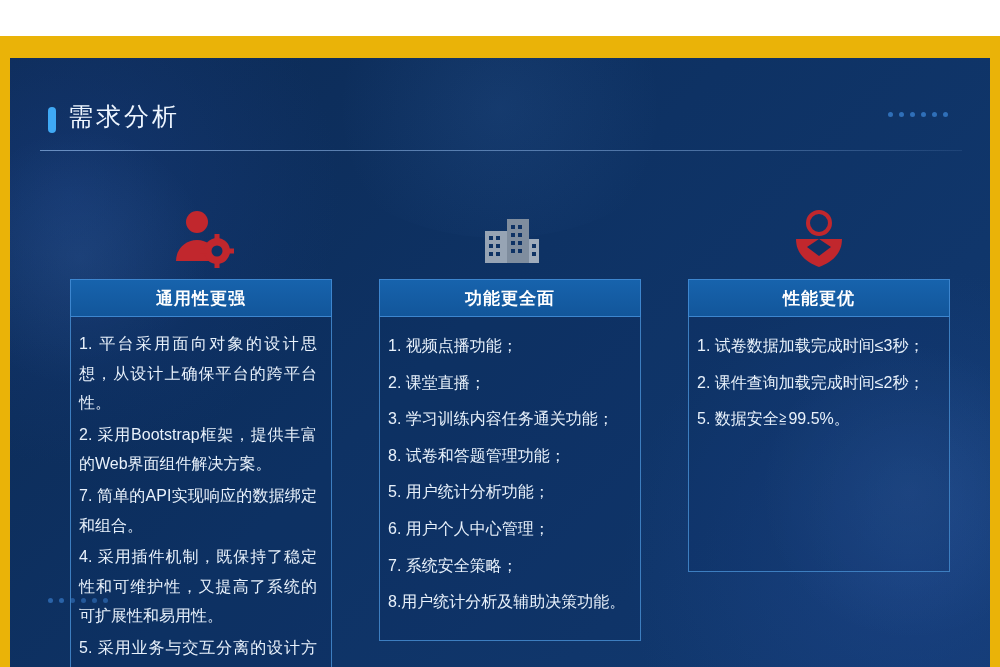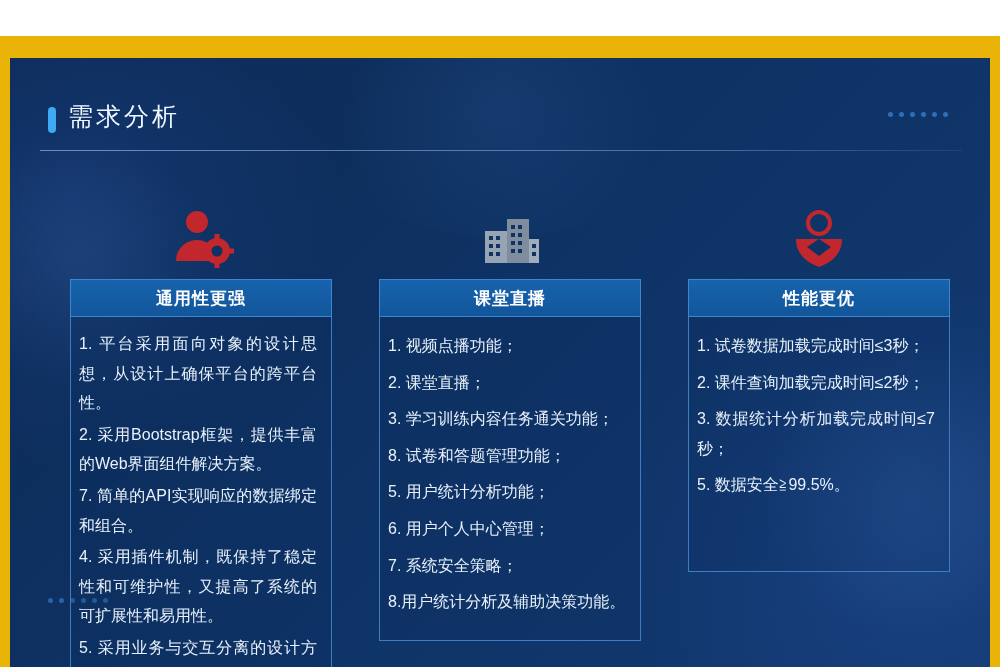--- a/index.html
+++ b/index.html
@@ -243,21 +243,21 @@
                 <rect x="43" y="24" width="4" height="4"></rect>
               <rect x="36" y="32" width="4" height="4"></rect>
                 <rect x="43" y="32" width="4" height="4"></rect>
               <rect x="36" y="40" width="4" height="4"></rect>
                 <rect x="43" y="40" width="4" height="4"></rect>
               <rect x="57" y="35" width="4" height="4"></rect>
               <rect x="57" y="43" width="4" height="4"></rect>
             </g>
           </svg>
         </div>
-        <div class="card-head">课堂直播</div>
+        <div class="card-head">功能更全面</div>
         <div class="card-body">
           <ol>
             <li>1. 视频点播功能；</li>
             <li>2. 课堂直播；</li>
             <li>3. 学习训练内容任务通关功能；</li>
             <li>8. 试卷和答题管理功能；</li>
             <li>5. 用户统计分析功能；</li>
             <li>6. 用户个人中心管理；</li>
             <li>7. 系统安全策略；</li>
             <li>8.用户统计分析及辅助决策功能。</li>
@@ -271,21 +271,20 @@
             <circle cx="35" cy="14" r="11" fill="none" stroke="#c1272d" stroke-width="4"></circle>
             <path d="M12 30h46c0 16-12 24-23 28C24 54 12 46 12 30z" fill="#c1272d"></path>
             <path d="M35 30l12 8-12 9-12-9z" fill="#0e3264"></path>
           </svg>
         </div>
         <div class="card-head">性能更优</div>
         <div class="card-body">
           <ol>
             <li>1. 试卷数据加载完成时间≤3秒；</li>
             <li>2. 课件查询加载完成时间≤2秒；</li>
-            <li>3. 数据统计分析加载完成时间≤7秒；</li>
             <li>5. 数据安全≧99.5%。</li>
           </ol>
         </div>
       </div>
 
     </div>
   </div>
 </div>
 
 </body></html>

